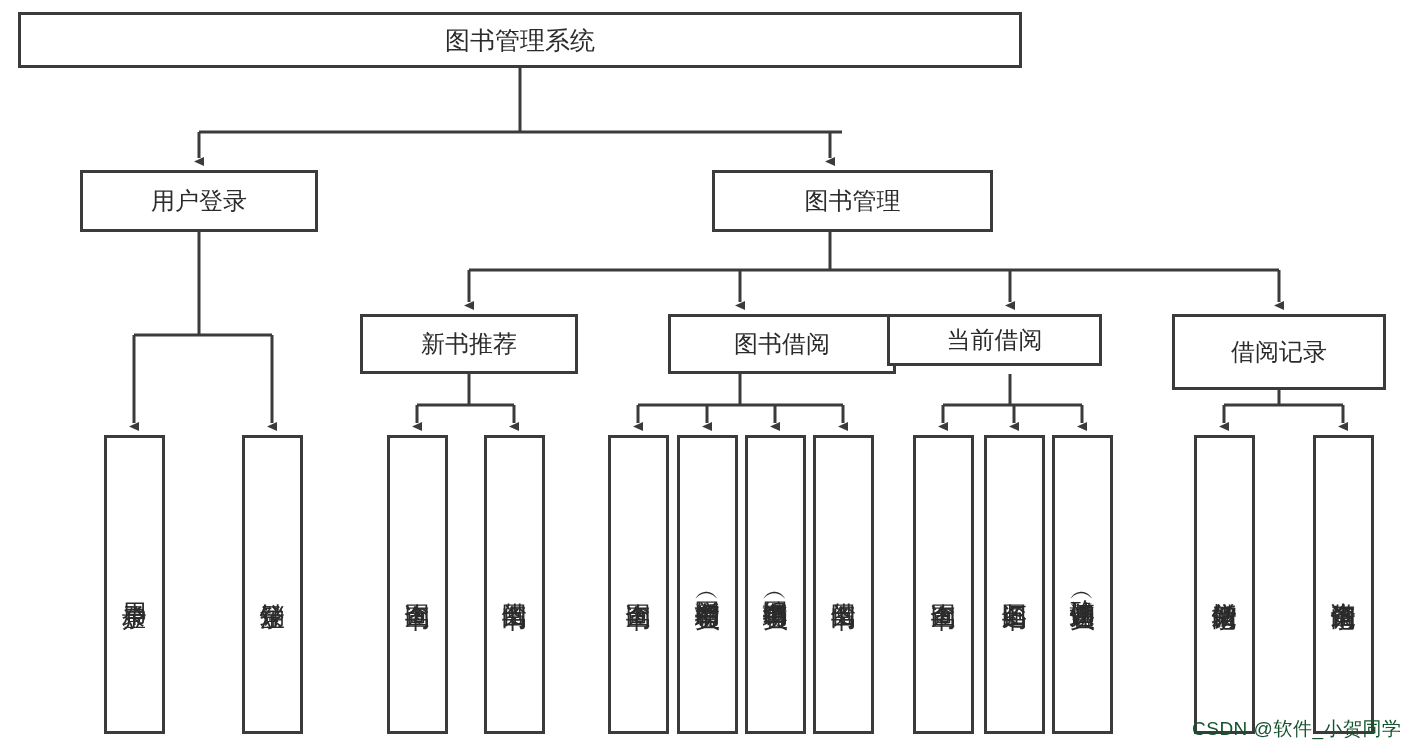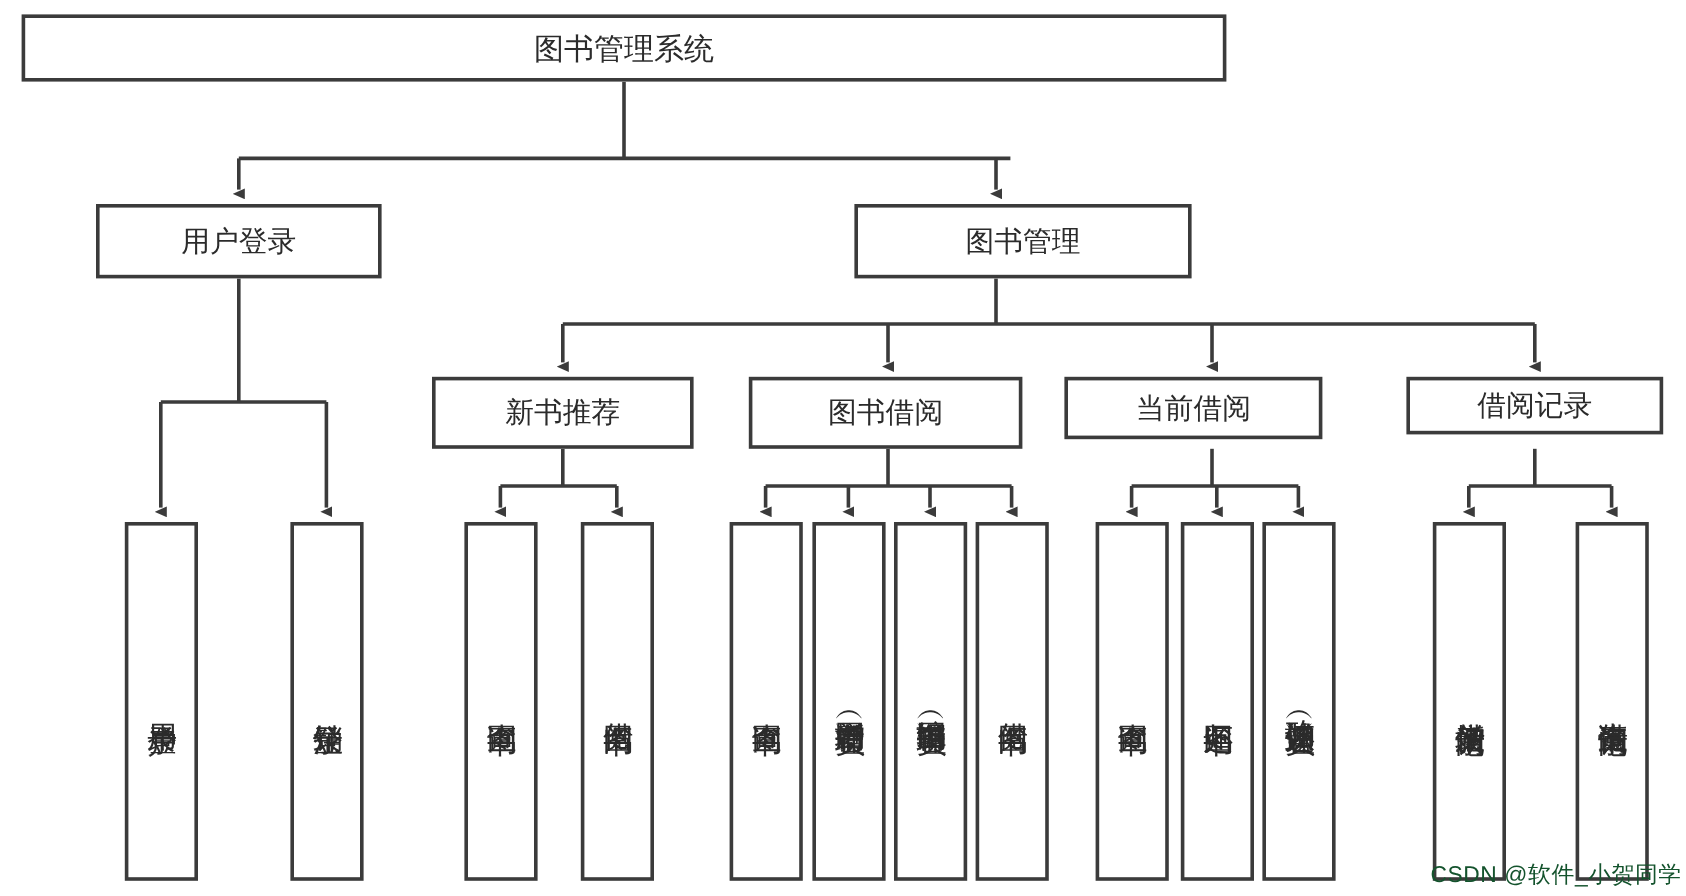--- a/index.html
+++ b/index.html
@@ -129,27 +129,27 @@
   <div class="node lvl1" id="node-l1-0" style="left: 80px; top: 170px; width: 238px; height: 62px;">
     <span>用户登录</span>
   </div>
   <div class="node lvl1" id="node-l1-1" style="left: 712px; top: 170px; width: 281px; height: 62px;">
     <span>图书管理</span>
   </div>
 
   <div class="node lvl2" id="node-l2-0" style="left: 360px; top: 314px; width: 218px; height: 60px;">
     <span>新书推荐</span>
   </div>
-  <div class="node lvl2" id="node-l2-1" style="left: 624px; top: 314px; width: 228px; height: 60px;">
+  <div class="node lvl2" id="node-l2-1" style="left: 668px; top: 314px; width: 228px; height: 60px;">
     <span>图书借阅</span>
   </div>
   <div class="node lvl2" id="node-l2-2" style="left: 887px; top: 314px; width: 215px; height: 52px;">
     <span>当前借阅</span>
   </div>
-  <div class="node lvl2" id="node-l2-3" style="left: 1172px; top: 314px; width: 214px; height: 48px;">
+  <div class="node lvl2" id="node-l2-3" style="left: 1172px; top: 314px; width: 214px; height: 76px;">
     <span>借阅记录</span>
   </div>
 
   <div class="node leaf" id="node-leaf-0" style="left: 104px; top: 435px; width: 61px; height: 299px;">
     <span class="vtext">用户登录</span>
   </div>
   <div class="node leaf" id="node-leaf-1" style="left: 242px; top: 435px; width: 61px; height: 299px;">
     <span class="vtext">注销登录</span>
   </div>
   <div class="node leaf" id="node-leaf-2" style="left: 387px; top: 435px; width: 61px; height: 299px;">

